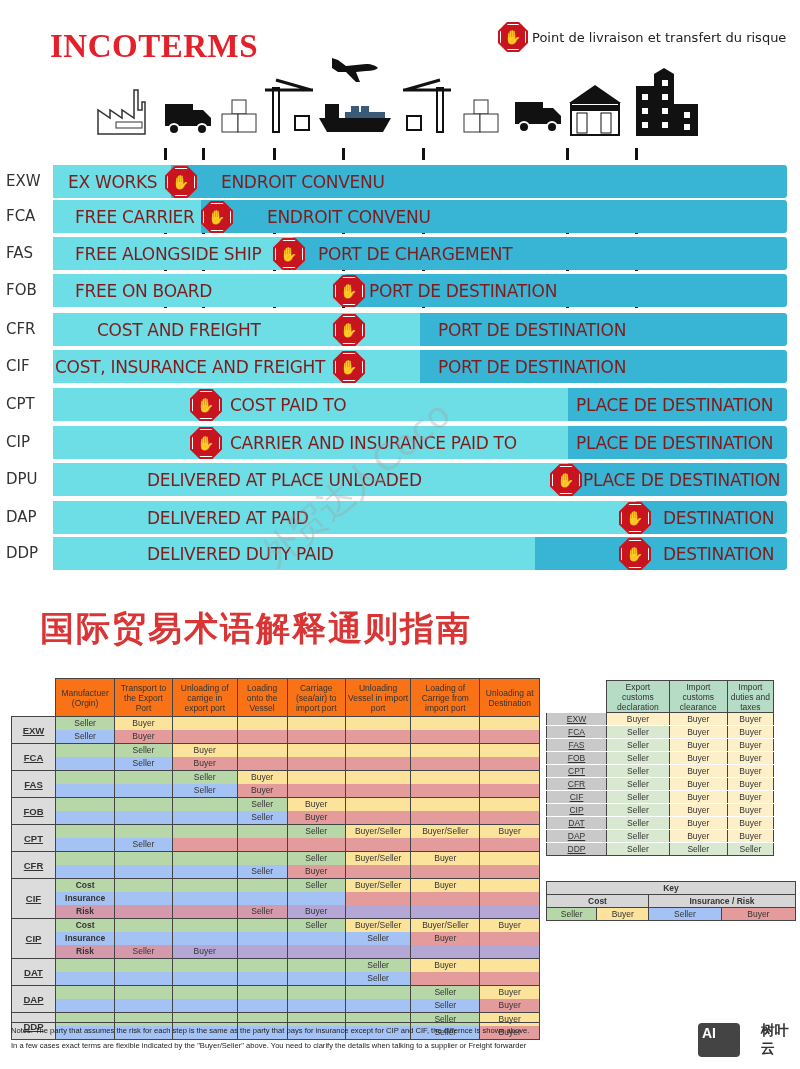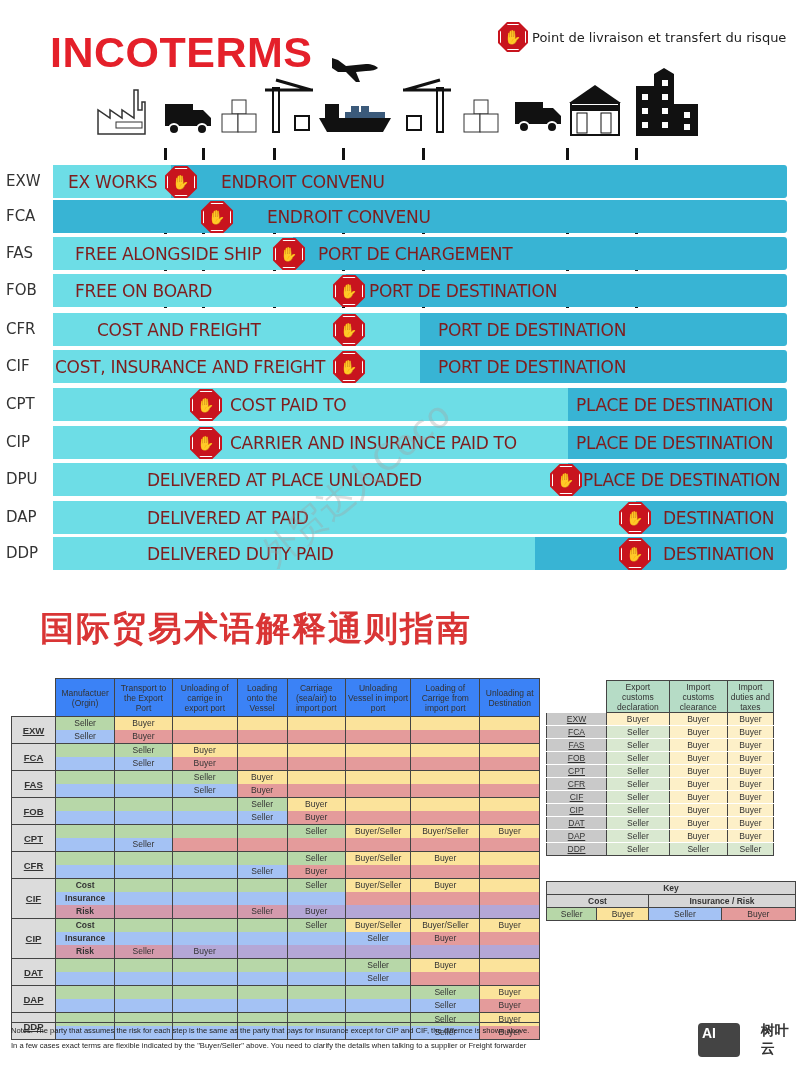--- a/index.html
+++ b/index.html
@@ -1,36 +1,36 @@
 <!DOCTYPE html>
 <html><head>
 <meta charset="utf-8">
 <style>
   * { box-sizing: border-box; margin: 0; padding: 0; }
   body { width: 800px; height: 1069px; background: #ffffff; font-family: "DejaVu Sans", sans-serif; position: relative; overflow: hidden; }
   .abs { position: absolute; }
-  .title { left: 50px; top: 28px; font-family: Liberation Sans, sans-serif; font-weight: bold; font-size: 43px; color: #e4202a; letter-spacing: 0.5px; }
+  .title { left: 50px; top: 28px; font-family: Liberation Serif, serif; font-weight: bold; font-size: 33px; color: #e4202a; letter-spacing: 0.5px; }
   .legend { left: 498px; top: 22px; display: flex; align-items: center; gap: 4px; font-size: 13px; color: #222; }
   .stop { width: 30px; height: 30px; background: #c8141e; clip-path: polygon(30% 0,70% 0,100% 30%,100% 70%,70% 100%,30% 100%,0 70%,0 30%); display: flex; align-items: center; justify-content: center; color: #fff; font-size: 15px; position: relative; }
   .stop::before { content: ""; position: absolute; inset: 2px; border: 1.5px solid #fff; clip-path: polygon(30% 0,70% 0,100% 30%,100% 70%,70% 100%,30% 100%,0 70%,0 30%); }
   .stop span { position: relative; font-size: 14px; }
   .icon { position: absolute; }
   .ticks { position: absolute; left: 0; top: 148px; width: 800px; height: 440px; pointer-events: none; }
   .tick { position: absolute; width: 3px; background: #111; }
   .row { position: absolute; left: 53px; width: 734px; height: 33px; display: flex; }
   .row-label { position: absolute; left: 6px; width: 40px; font-size: 15px; color: #333; text-align: left; font-family: "DejaVu Sans", sans-serif; }
   .seg-light { background: #6ddde6; height: 100%; position: relative; }
   .seg-dark { background: #38b4d4; height: 100%; flex: 1; position: relative; border-radius: 0 3px 3px 0; }
   .seg-text { position: absolute; top: 50%; transform: translateY(-50%); font-size: 17px; color: #7f1d1d; white-space: nowrap; font-family: "DejaVu Sans", sans-serif; letter-spacing: -0.3px; }
   .row .stop { position: absolute; top: 1px; z-index: 2; width: 32px; height: 32px; }
   .cn-title { left: 40px; top: 606px; font-size: 34px; font-weight: bold; color: #d93535; letter-spacing: 2px; font-family: "DejaVu Sans", sans-serif; }
   .watermark { left: 240px; top: 460px; font-size: 36px; color: rgba(160,160,160,0.35); transform: rotate(-40deg); font-family: "DejaVu Sans", sans-serif; }
   table { border-collapse: collapse; font-family: "Liberation Sans", sans-serif; }
   .resp { position: absolute; left: 11px; top: 678px; width: 529px; }
-  .resp th { font-size: 8.5px; font-weight: normal; color: #333; background: #3b82f6; border: 1px solid #444; height: 38px; padding: 0 2px; line-height: 10px; }
+  .resp th { font-size: 8.5px; font-weight: normal; color: #333; background: #f97316; border: 1px solid #444; height: 38px; padding: 0 2px; line-height: 10px; }
   .resp th.blank { background: #fff; border: none; }
   .resp td { font-size: 8.5px; height: 13px; text-align: center; color: #333; border-left: 1px solid #444; border-right: 1px solid #444; padding: 0; line-height: 13px; }
   .resp td.term { background: #dcdcdc; font-weight: bold; text-decoration: underline; font-size: 9.5px; border: 1px solid #444; width: 44px; }
   .resp tr.grp-end td { border-bottom: 1px solid #444; }
   .g { background: #b7d7a8; } .y { background: #fbe39b; } .b { background: #a4c2f4; } .r { background: #e49b9b; } .p { background: #d49aac; } .v { background: #b4a7d6; }
   .sub { font-weight: bold; }
   .notes { position: absolute; left: 11px; top: 1022px; width: 529px; font-size: 7.6px; color: #222; font-family: "Liberation Sans", sans-serif; line-height: 15px; border-top: 1px solid #444; }
   .customs { position: absolute; left: 546px; top: 680px; width: 228px; }
   .customs th { font-size: 8.5px; font-weight: normal; color: #333; background: #b6dcc6; border: 1px solid #444; height: 32px; line-height: 10px; padding: 0 2px; }
   .customs th.blank { background: #fff; border: none; }
@@ -142,20 +142,23 @@
         <span class="seg-text" style="left: 15px;">EX WORKS</span>
       </div>
       <div class="seg-dark"></div>
       <span class="seg-text" style="left: 168px; z-index: 3;">ENDROIT CONVENU</span>
       <div class="stop" style="left: 112px;">
         <span>✋</span>
       </div>
     </div>
     <div class="row-label abs" style="top: 207px;">FCA</div>
     <div class="row" style="top: 200px;">
+      <div class="seg-light" style="width: 148px;">
+        <span class="seg-text" style="left: 22px;">FREE CARRIER</span>
+      </div>
       <div class="seg-dark"></div>
       <span class="seg-text" style="left: 214px; z-index: 3;">ENDROIT CONVENU</span>
       <div class="stop" style="left: 148px;">
         <span>✋</span>
       </div>
     </div>
     <div class="row-label abs" style="top: 244px;">FAS</div>
     <div class="row" style="top: 237px;">
       <div class="seg-light" style="width: 240px;">
         <span class="seg-text" style="left: 22px;">FREE ALONGSIDE SHIP</span>

